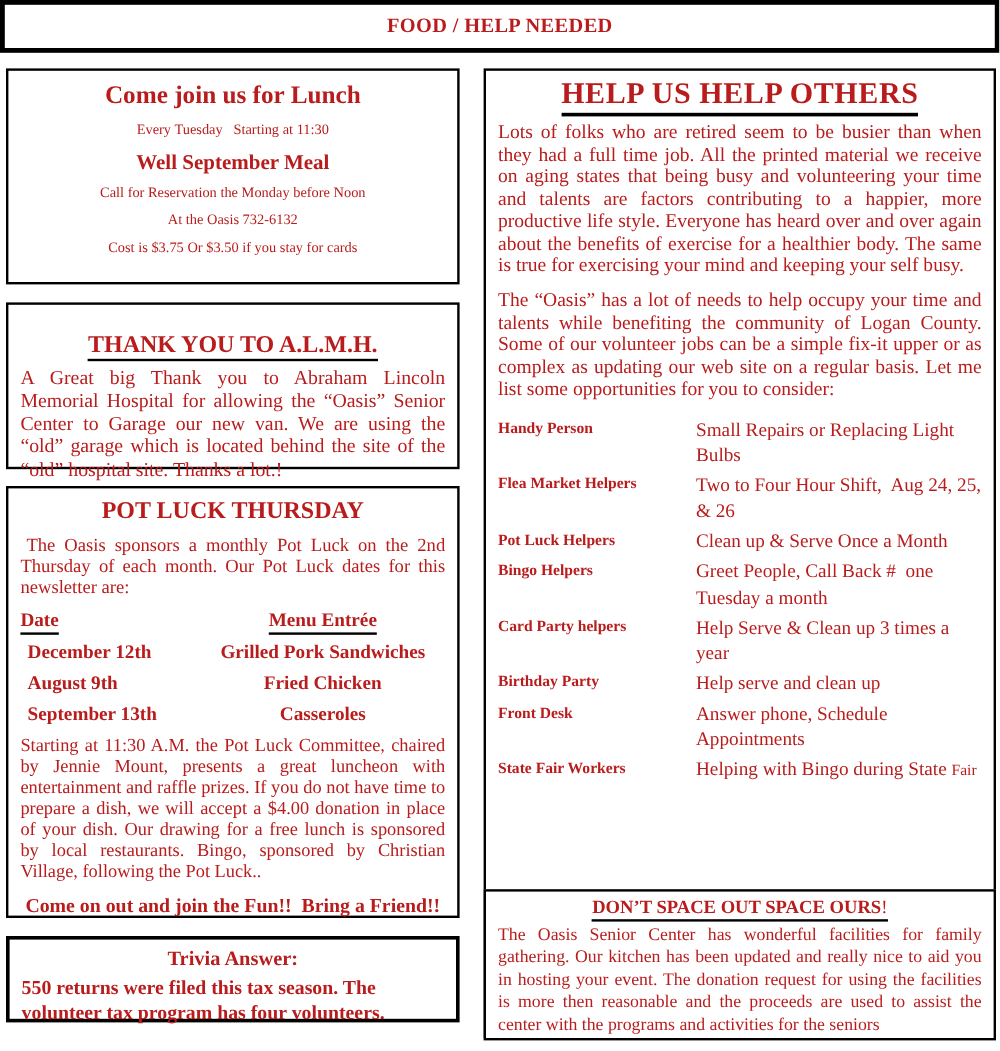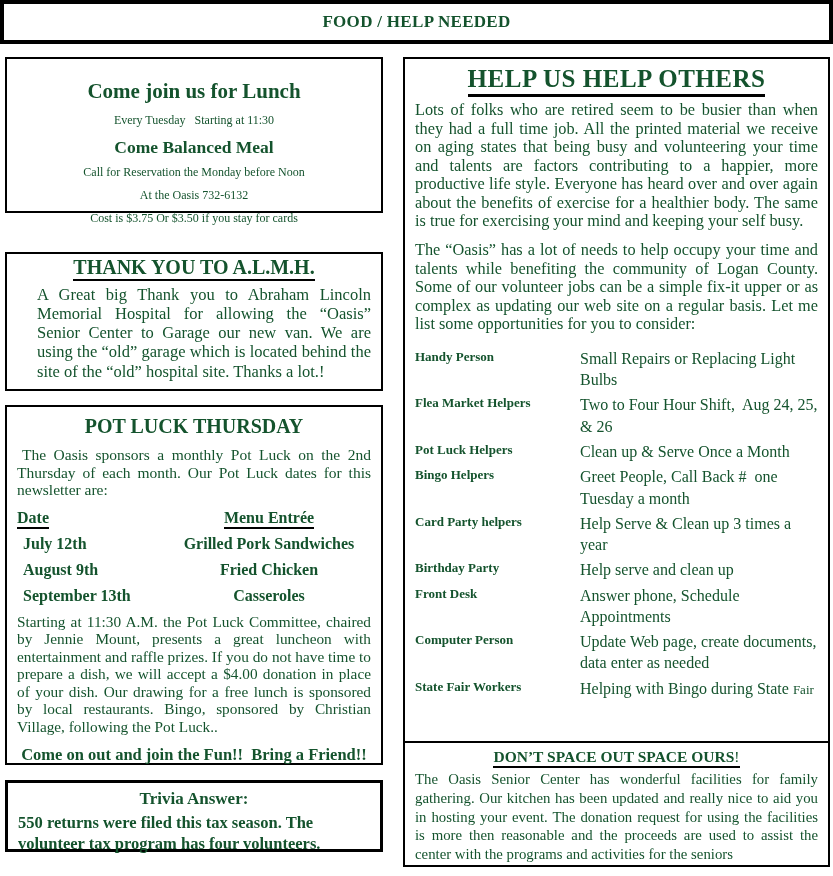--- a/index.html
+++ b/index.html
@@ -1,47 +1,47 @@
 <!DOCTYPE html>
 <html><head>
 <meta charset="utf-8">
 <style>
   html,body{margin:0;padding:0;background:#fff;}
   .page{
     position:relative;width:833px;height:876px;background:#ffffff;
-    font-family:"Liberation Serif","DejaVu Serif",serif;color:#14532d;
+    font-family:"Liberation Serif","DejaVu Serif",serif;color:#b91c1c;
     overflow:hidden;
   }
   .box{position:absolute;border:2px solid #000;box-sizing:border-box;background:#fff;}
   #header-box{left:4px;top:5px;width:825px;height:36px;border:4px solid #000;
     display:flex;align-items:center;justify-content:center;}
   #header-box .htitle{font-weight:bold;font-size:17px;letter-spacing:.3px;}
-  #lunch-box{left:5px;top:57px;width:378px;height:156px;padding:18px 10px;}
-  #thankyou-box{left:5px;top:252px;width:378px;height:139px;padding:0 10px;}
+  #lunch-box{left:5px;top:57px;width:378px;height:180px;padding:6px 10px;}
+  #thankyou-box{left:5px;top:252px;width:378px;height:139px;padding:20px 10px;}
   #potluck-box{left:5px;top:405px;width:378px;height:360px;padding:6px 10px;}
   #trivia-box{left:5px;top:780px;width:378px;height:72px;border-width:3px;padding:4px 10px;}
   #help-box{left:403px;top:57px;width:427px;height:808px;padding:4px 10px;}
   #rent-box{left:403px;top:741px;width:427px;height:126px;padding:3px 10px;}
 
   .c{text-align:center;}
   .b{font-weight:bold;}
   .j{text-align:justify;}
   .prewrap{white-space:pre-wrap;}
   .u2{border-bottom:2px solid #000;padding-bottom:1px;}
   .u3{border-bottom:3px solid #000;padding-bottom:2px;}
   .block{margin:0;}
 
   
   #lunch-box .title{font-size:21px;margin:2px 0 10px 0;}
   #lunch-box .line{font-size:12px;margin:0 0 9px 0;line-height:1.15;}
   #lunch-box .line.bold{font-size:17.5px;font-weight:bold;}
 
   
   #thankyou-box .title{font-size:20px;margin:2px 0 6px 0;}
-  #thankyou-box .body{font-size:16.5px;line-height:1.16;margin-left:20px;}
+  #thankyou-box .body{font-size:16.5px;line-height:1.16;}
 
   
   #potluck-box .title{font-size:20px;margin:2px 0 8px 0;}
   #potluck-box .intro{font-size:15.5px;line-height:1.14;text-indent:5px;}
   .pl-table{margin-top:10px;}
   .pl-hrow,.pl-row{display:grid;grid-template-columns:150px 1fr;}
   .pl-hrow{margin-bottom:8px;}
   .pl-row{margin-bottom:8px;}
   .pl-date-h{text-align:left;font-weight:bold;font-size:16px;}
   .pl-menu-h{text-align:center;font-weight:bold;font-size:16px;}
@@ -74,41 +74,41 @@
 
 <div class="page">
 
   <div id="header-box">
     <span class="htitle">FOOD / HELP NEEDED</span>
   </div>
 
   <section class="box" id="lunch-box">
     <div class="block c b title">Come join us for Lunch</div>
     <div class="block c line prewrap">Every Tuesday   Starting at 11:30</div>
-    <div class="block c line bold">Come Balanced Meal</div>
+    <div class="block c line bold">Well September Meal</div>
     <div class="block c line">Call for Reservation the Monday before Noon</div>
     <div class="block c line">At the Oasis 732-6132</div>
     <div class="block c line">Cost is $3.75 Or $3.50 if you stay for cards</div>
   </section>
 
   <section class="box" id="thankyou-box">
     <div class="block c b title"><span class="u2">THANK YOU TO A.L.M.H.</span></div>
     <div class="block j body">A Great big Thank you to Abraham Lincoln Memorial Hospital for allowing  the “Oasis” Senior Center to Garage our  new van. We are using the “old” garage which is located behind the site of the “old” hospital site. Thanks a lot.!</div>
   </section>
 
   <section class="box" id="potluck-box">
     <div class="block c b title">POT LUCK THURSDAY</div>
     <div class="block j intro">The Oasis sponsors a monthly Pot Luck on the 2nd Thursday of each month.  Our Pot Luck dates for this newsletter are:</div>
     <div class="pl-table">
       <div class="pl-hrow">
         <div class="pl-date-h"><span class="u2">Date</span></div>
         <div class="pl-menu-h"><span class="u2">Menu Entrée</span></div>
       </div>
       <div class="pl-row">
-        <div class="pl-date">July 12th</div>
+        <div class="pl-date">December 12th</div>
         <div class="pl-menu">Grilled Pork Sandwiches</div>
       </div>
       <div class="pl-row">
         <div class="pl-date">August 9th</div>
         <div class="pl-menu">Fried Chicken</div>
       </div>
       <div class="pl-row">
         <div class="pl-date">September 13th</div>
         <div class="pl-menu">Casseroles</div>
       </div>
@@ -149,24 +149,20 @@
       </div>
       <div class="opp-row">
         <div class="opp-role">Birthday Party</div>
         <div class="opp-desc">Help serve and clean up</div>
       </div>
       <div class="opp-row">
         <div class="opp-role">Front Desk</div>
         <div class="opp-desc">Answer phone, Schedule Appointments</div>
       </div>
       <div class="opp-row">
-        <div class="opp-role">Computer Person</div>
-        <div class="opp-desc">Update Web page, create documents, data enter as needed</div>
-      </div>
-      <div class="opp-row">
         <div class="opp-role">State Fair Workers</div>
         <div class="opp-desc nowrap"><span>Helping with Bingo during State </span><span class="small-suffix">Fair</span></div>
       </div>
     </div>
   </section>
 
   <section class="box" id="rent-box">
     <div class="block c b title"><span class="u2"><span>DON’T SPACE OUT SPACE OURS</span><span class="bang">!</span></span></div>
     <div class="block j body">The Oasis Senior Center has wonderful facilities for family gathering. Our kitchen has been updated and really nice to aid you in hosting your event. The donation request for using the facilities is more then reasonable and the proceeds are used to assist the center with the programs and activities for the seniors</div>
   </section>

